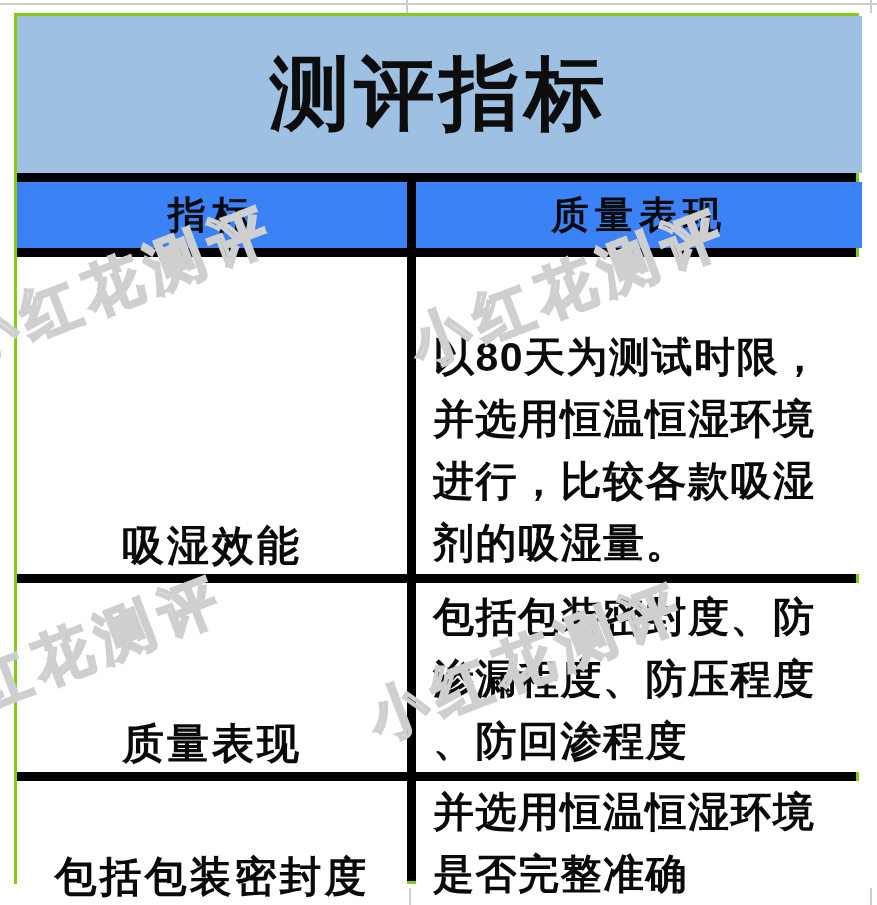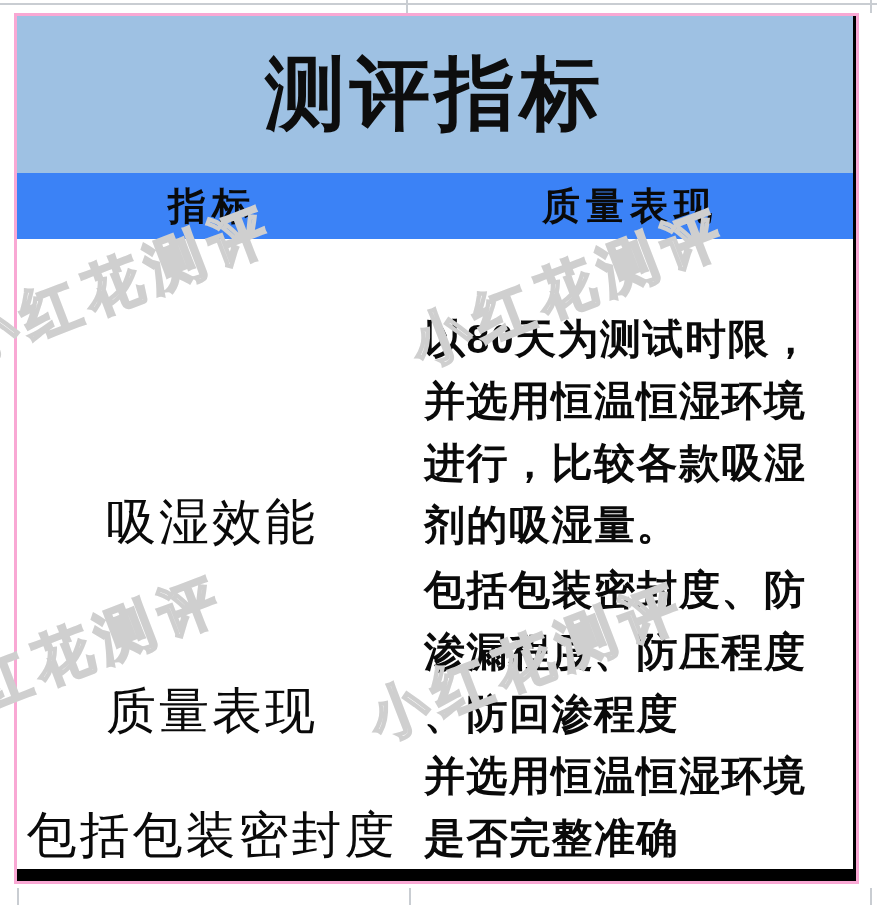--- a/index.html
+++ b/index.html
@@ -8,35 +8,35 @@
     font-family:"Liberation Sans","DejaVu Sans",sans-serif;color:#0a0a0a;
   }
   
   .gridline{position:absolute;background:#c9cdd2;}
   .gl-h{height:2px;}
   .gl-v{width:2px;}
 
   
   .tbl{
     position:absolute;left:14px;top:13px;width:845px;height:871px;
-    background:#000;border:3px solid #f9a8d4;box-sizing:border-box;
+    background:#000;border:3px solid #84cc16;box-sizing:border-box;
     display:grid;grid-template-columns:390px 446px;
-    grid-template-rows:157px 66px 317px 189px 124px;gap:0;
+    grid-template-rows:157px 66px 317px 189px 124px;gap:9px;
   }
   .cell{display:flex;align-items:center;justify-content:center;box-sizing:border-box;}
   .title-cell{
     grid-column:1/3;background:#9ec1e3;
     font-size:80px;font-weight:900;letter-spacing:5px;color:#0d0d0d;
   }
   .hdr-cell{
     background:#3b82f6;font-size:38px;font-weight:800;letter-spacing:6px;font-family:Liberation Mono, monospace;
   }
   .body-cell{background:#ffffff;align-items:flex-end;}
   .lbl{
-    font-size:50px;font-weight:400;letter-spacing:3px;text-align:center;
+    font-size:42px;font-weight:700;letter-spacing:3px;text-align:center;
   }
   .content-cell{
     justify-content:flex-start;padding:0 12px 0 17px;
   }
   .content{
     font-size:41px;font-weight:700;line-height:62px;letter-spacing:1.5px;
     white-space:pre-line;
   }
   
   .wm{

